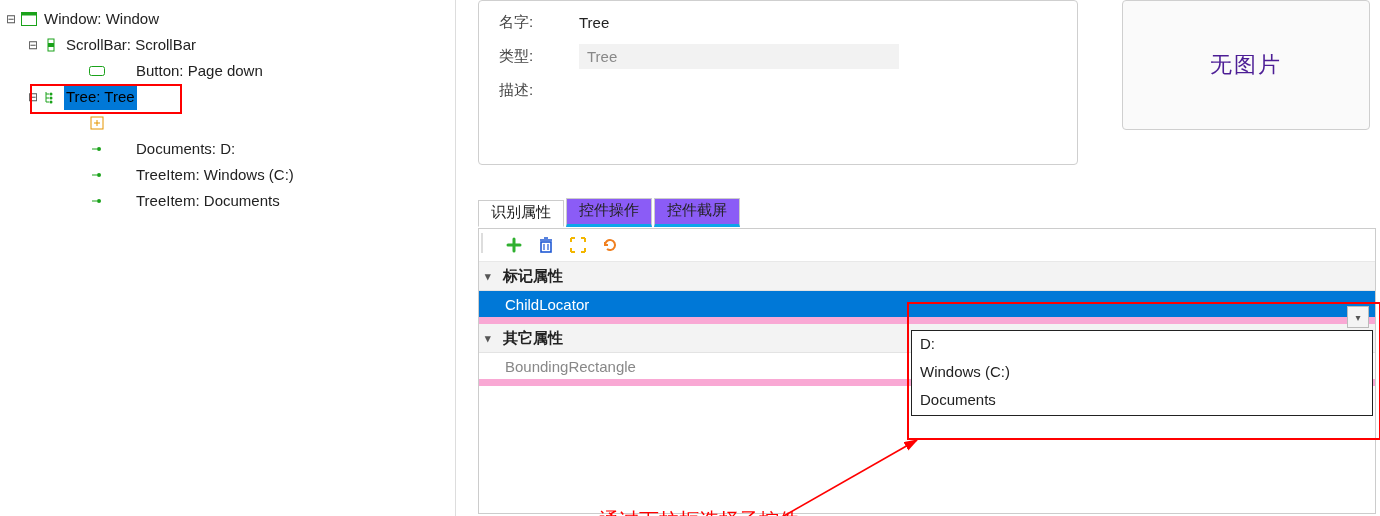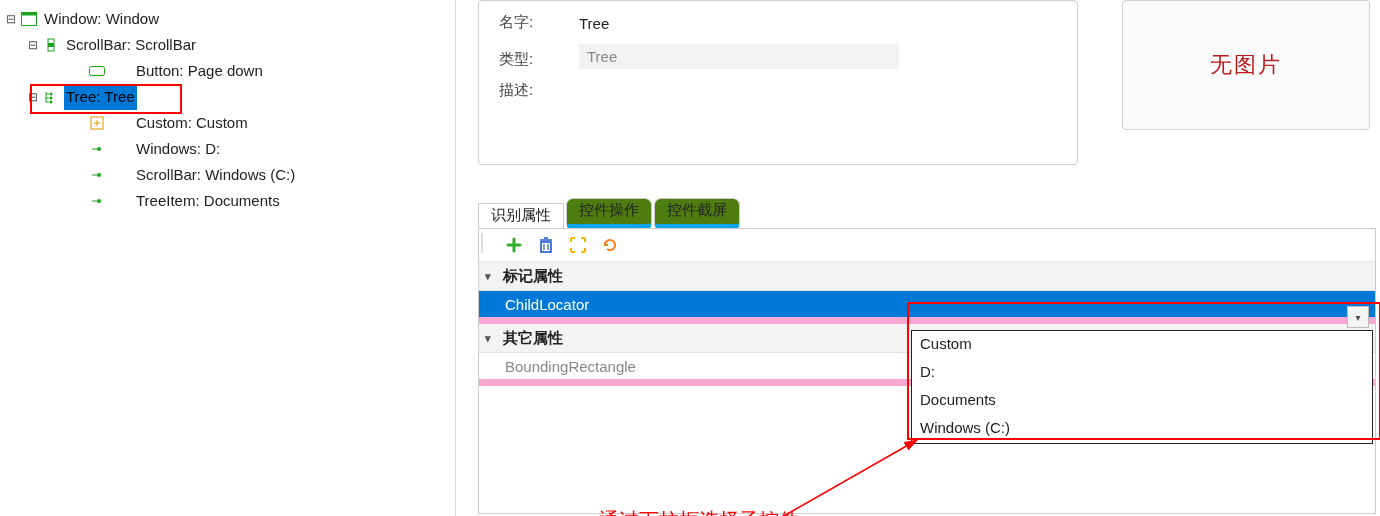--- a/index.html
+++ b/index.html
@@ -83,21 +83,21 @@
   width: 600px;
   height: 165px;
   border: 1px solid #cfcfcf;
   border-radius: 4px;
   box-sizing: border-box;
   padding: 12px 20px;
   background: #fff;
 }
 .prop-row {
   display: flex;
-  align-items: flex-end;
+  align-items: center;
   margin-bottom: 12px;
 }
 .prop-label {
   width: 80px;
   color: #444;
 }
 .prop-val {
   color: #222;
 }
 .prop-val.readonly {
@@ -115,44 +115,43 @@
   height: 130px;
   border: 1px solid #cfcfcf;
   border-radius: 4px;
   box-sizing: border-box;
   display: flex;
   align-items: center;
   justify-content: center;
   background: #fafafa;
 }
 .image-box span {
-  color: #b91c1c;
+  color: #4c1d95;
   font-size: 22px;
   letter-spacing: 2px;
 }
 .tab-strip {
   position: absolute;
   left: 0;
   top: 198px;
   display: flex;
   align-items: flex-end;
 }
 .tab {
   padding: 2px 12px 4px 12px;
   border: 1px solid #ccc;
   border-bottom: 1px solid #fff;
   background: #fff;
   margin-right: 2px;
   cursor: pointer;
   position: relative;
 }
 .tab:not(.active) {
-  border-bottom: 6px solid #0ea5e9;
-  background: #4d7c0f;
-  border-radius: 7px;
+  border-bottom: 3px solid #0ea5e9;
+  background: #8b5cf6;
 }
 .detail-panel {
   position: absolute;
   left: 0;
   top: 228px;
   width: 898px;
   border: 1px solid #ccc;
   box-sizing: border-box;
   background: #fff;
   height: 286px;
@@ -332,43 +331,42 @@
       </div>
 
       <div class="tree-row indent2">
         <span class="expander"></span>
         <span class="icon">
           <svg width="14" height="14" viewBox="0 0 14 14">
               <rect x="1" y="1" width="12" height="12" fill="none" stroke="#e59400"></rect>
               <path d="M4 7 h6 M7 4 v6" stroke="#e59400"></path>
             </svg>
         </span>
-        <span class="label">Custom: Custom</span>
       </div>
 
       <div class="tree-row indent2">
         <span class="expander"></span>
         <span class="icon">
           <svg width="14" height="14" viewBox="0 0 14 14">
               <path d="M2 7 h5" stroke="#1aa21a"></path>
               <circle cx="9" cy="7" r="2" fill="#1aa21a"></circle>
             </svg>
         </span>
-        <span class="label">Windows: D:</span>
+        <span class="label">Documents: D:</span>
       </div>
 
       <div class="tree-row indent2">
         <span class="expander"></span>
         <span class="icon">
           <svg width="14" height="14" viewBox="0 0 14 14">
               <path d="M2 7 h5" stroke="#1aa21a"></path>
               <circle cx="9" cy="7" r="2" fill="#1aa21a"></circle>
             </svg>
         </span>
-        <span class="label">ScrollBar: Windows  (C:)</span>
+        <span class="label">TreeItem: Windows  (C:)</span>
       </div>
 
       <div class="tree-row indent2">
         <span class="expander"></span>
         <span class="icon">
           <svg width="14" height="14" viewBox="0 0 14 14">
               <path d="M2 7 h5" stroke="#1aa21a"></path>
               <circle cx="9" cy="7" r="2" fill="#1aa21a"></circle>
             </svg>
         </span>
@@ -451,24 +449,23 @@
         <div class="grow dim">
           <div class="cell-key">BoundingRectangle</div>
           <div class="cell-val"></div>
         </div>
 
         <div class="dropdown-wrap">
           <div class="dropdown-btn">
             <span>▾</span>
           </div>
           <div class="dropdown-list">
-            <div class="opt">Custom</div>
             <div class="opt">D:</div>
+            <div class="opt">Windows  (C:)</div>
             <div class="opt">Documents</div>
-            <div class="opt">Windows  (C:)</div>
           </div>
         </div>
 
         <div class="highlight-drop"></div>
 
         <svg class="arrow" width="150" height="90" viewBox="0 0 150 90">
           <defs>
             <marker id="ahead" markerWidth="10" markerHeight="10" refX="8" refY="3" orient="auto">
               <path d="M0,0 L9,3 L0,6 Z" fill="#ff0000"></path>
             </marker>

